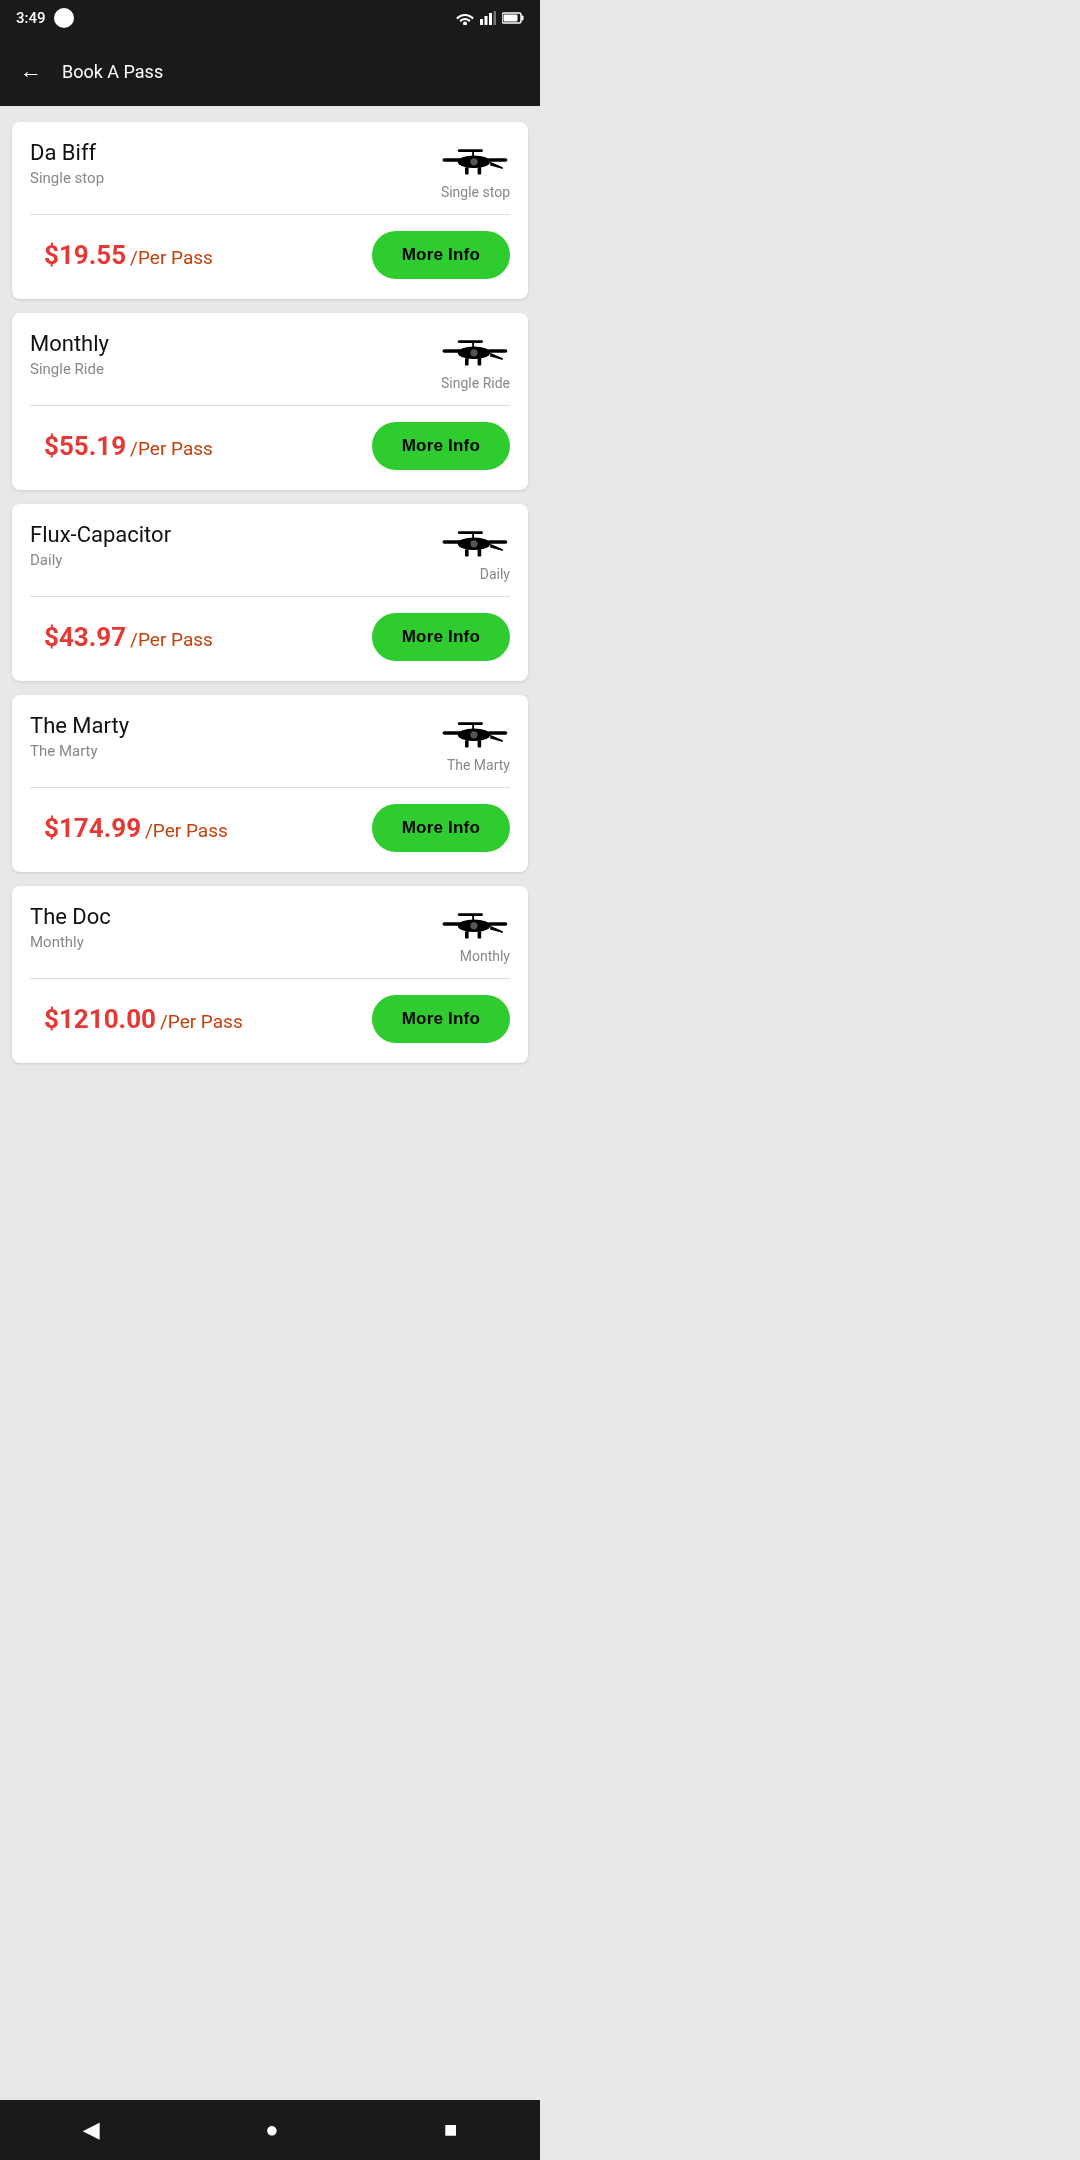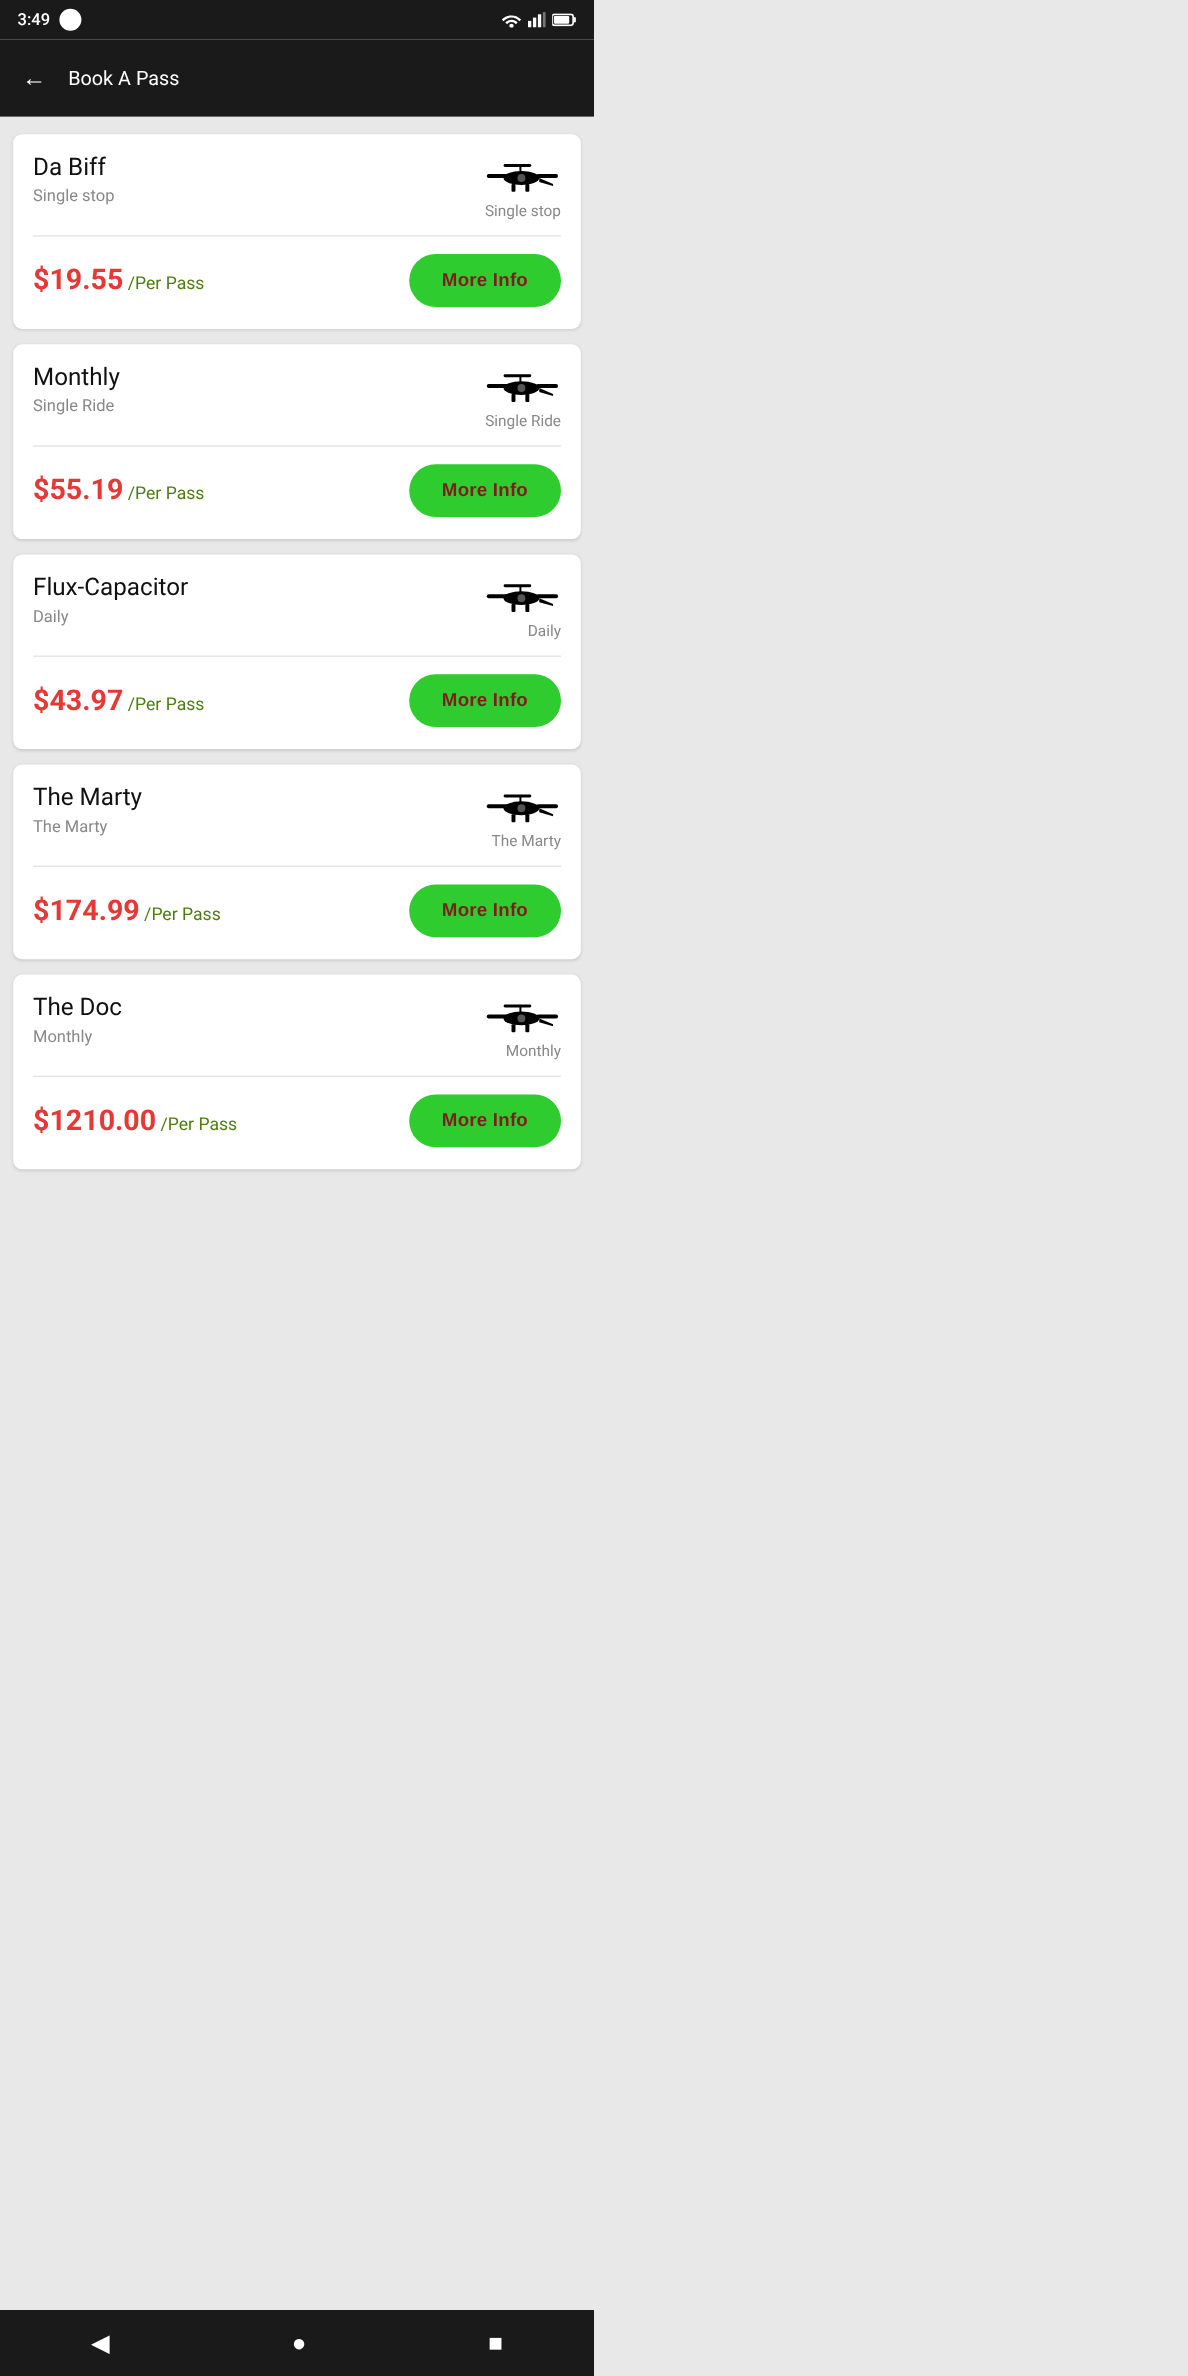--- a/index.html
+++ b/index.html
@@ -110,30 +110,31 @@
     .card-bottom {
       display: flex;
       justify-content: space-between;
       align-items: center;
     }
 
     .price {
       font-size: 26px;
       font-weight: 700;
       color: #e53935;
+      margin-left: 14px;
     }
     .price-suffix {
-      font-size: 16px;
+      font-size: 19px;
       font-weight: 400;
-      color: #4d7c0f;
+      color: #c2410c;
     }
 
     .more-info-btn {
       background: #2ecc2e;
-      color: #7f1d1d;
+      color: #000000;
       border: none;
       border-radius: 30px;
       padding: 14px 30px;
       font-size: 17px;
       font-weight: 600;
       cursor: pointer;
       letter-spacing: 0.2px;
     }
 
     

